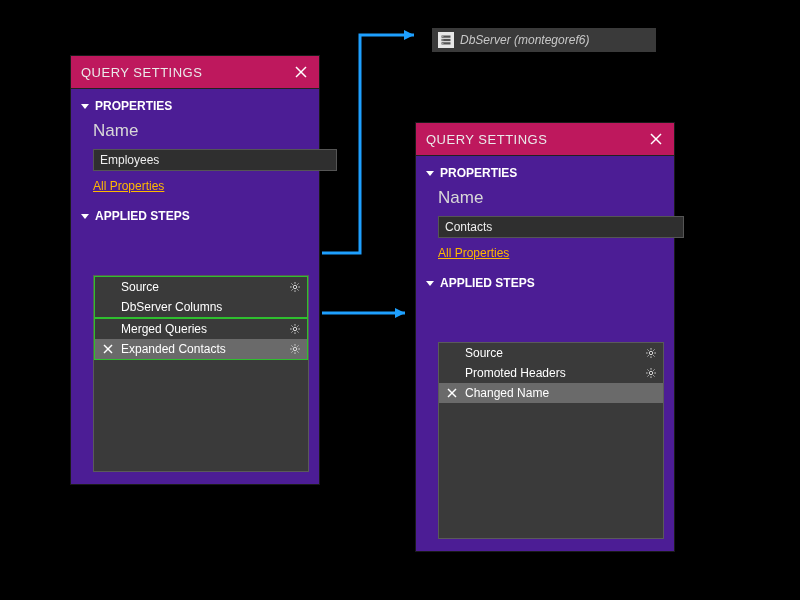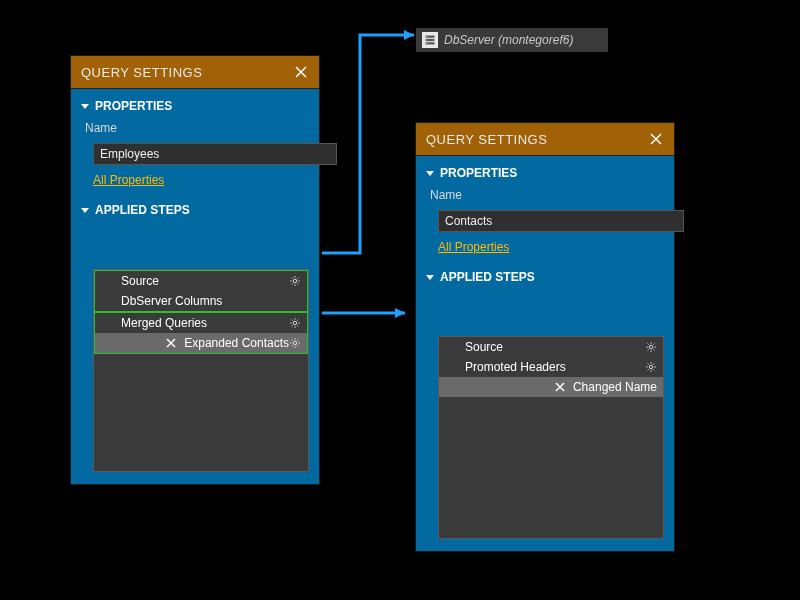--- a/index.html
+++ b/index.html
@@ -13,40 +13,40 @@
     overflow:hidden;
   }
   .panel {
     position:absolute;
     background:#2c2c2c;
     border:1px solid #1a1a1a;
     display:flex;
     flex-direction:column;
   }
   .panel-titlebar {
-    background:#a16207;
+    background:#be185d;
     display:flex;
     align-items:center;
     justify-content:space-between;
     padding:8px 10px;
     border-bottom:1px solid #222;
   }
   .panel-title {
     font-size:13px;
     letter-spacing:0.5px;
     color:#eaeaea;
   }
   .close-btn {
     width:16px; height:16px;
     display:flex;align-items:center;justify-content:center;
     cursor:pointer;
     color:#ddd;
   }
   .panel-body {
-    background:#0369a1;
+    background:#4c1d95;
     padding:8px 10px 12px 10px;
     flex:1;
     display:flex;
     flex-direction:column;
     gap:8px;
   }
   .section-header {
     display:flex;
     align-items:center;
     gap:4px;
@@ -57,22 +57,22 @@
   }
   .caret-down {
     width:0;height:0;
     border-left:4px solid transparent;
     border-right:4px solid transparent;
     border-top:5px solid #fff;
     margin-right:2px;
   }
   .field-label {
     color:#d8d8d8;
-    font-size:12px;
-    margin-left:4px;
+    font-size:17px;
+    margin-left:12px;
   }
   .text-input {
     margin-left:12px;
     background:#2f2f2f;
     border:1px solid #555;
     color:#eee;
     padding:3px 6px;
     width:244px;
     font-size:12px;
     font-family:inherit;
@@ -110,21 +110,20 @@
     gap:6px;
   }
   .step-spacer {
     width:14px;
     display:inline-flex;
     align-items:center;
     justify-content:center;
   }
   .step-row.selected {
     background:#6a6a6a;
-    justify-content:flex-end;
   }
   .gear {
     width:12px;height:12px;
     color:#ddd;
   }
   .x-icon svg { width:10px;height:10px; }
   .green-top { border-top:1px solid #2fbf2f; }
   .green-bottom { border-bottom:1px solid #2fbf2f; }
   .green-sides { border-left:1px solid #2fbf2f; border-right:1px solid #2fbf2f; }
 
@@ -148,21 +147,21 @@
   .db-icon svg{width:12px;height:12px;}
 
   
   svg.arrow { position:absolute; overflow:visible; }
   .arrow path, .arrow line { stroke:#1ea0ff; stroke-width:3; fill:none; }
   .arrow polygon { fill:#1ea0ff; }
 </style>
 </head>
 <body>
 
-<div class="db-pill" style="left:416px; top:28px; width:192px;">
+<div class="db-pill" style="left:432px; top:28px; width:224px;">
   <span class="db-icon">
     <svg viewBox="0 0 16 16">
         <rect x="2" y="2" width="12" height="3" fill="#555"></rect>
         <rect x="2" y="6.5" width="12" height="3" fill="#555"></rect>
         <rect x="2" y="11" width="12" height="3" fill="#555"></rect>
         <rect x="3" y="3" width="1.5" height="1" fill="#ddd"></rect>
         <rect x="3" y="7.5" width="1.5" height="1" fill="#ddd"></rect>
         <rect x="3" y="12" width="1.5" height="1" fill="#ddd"></rect>
       </svg>
   </span>

